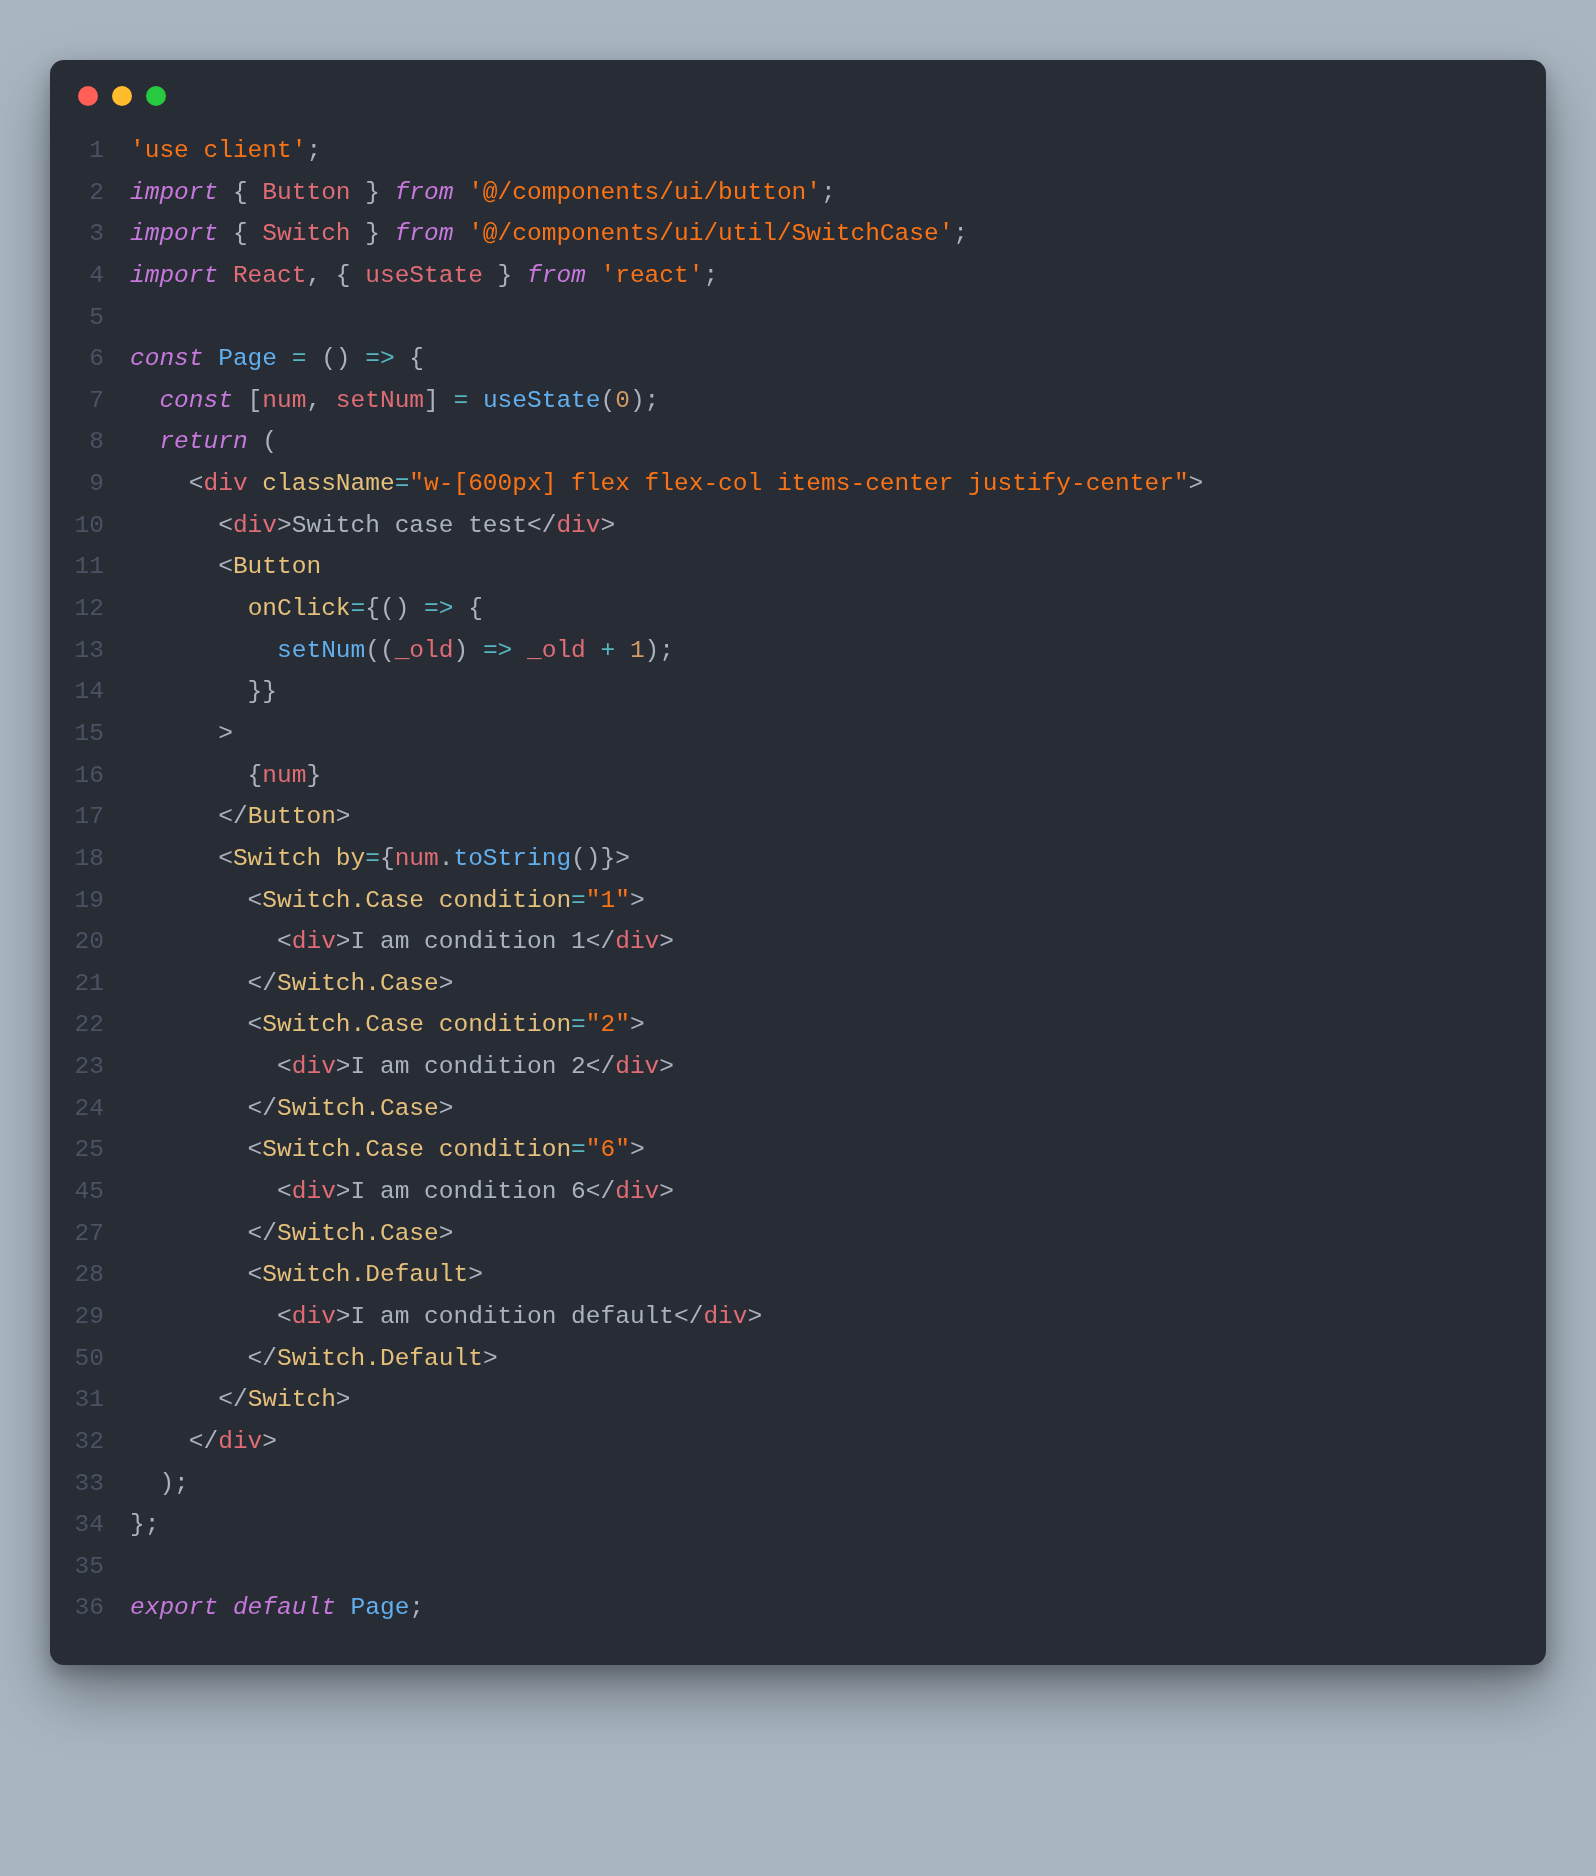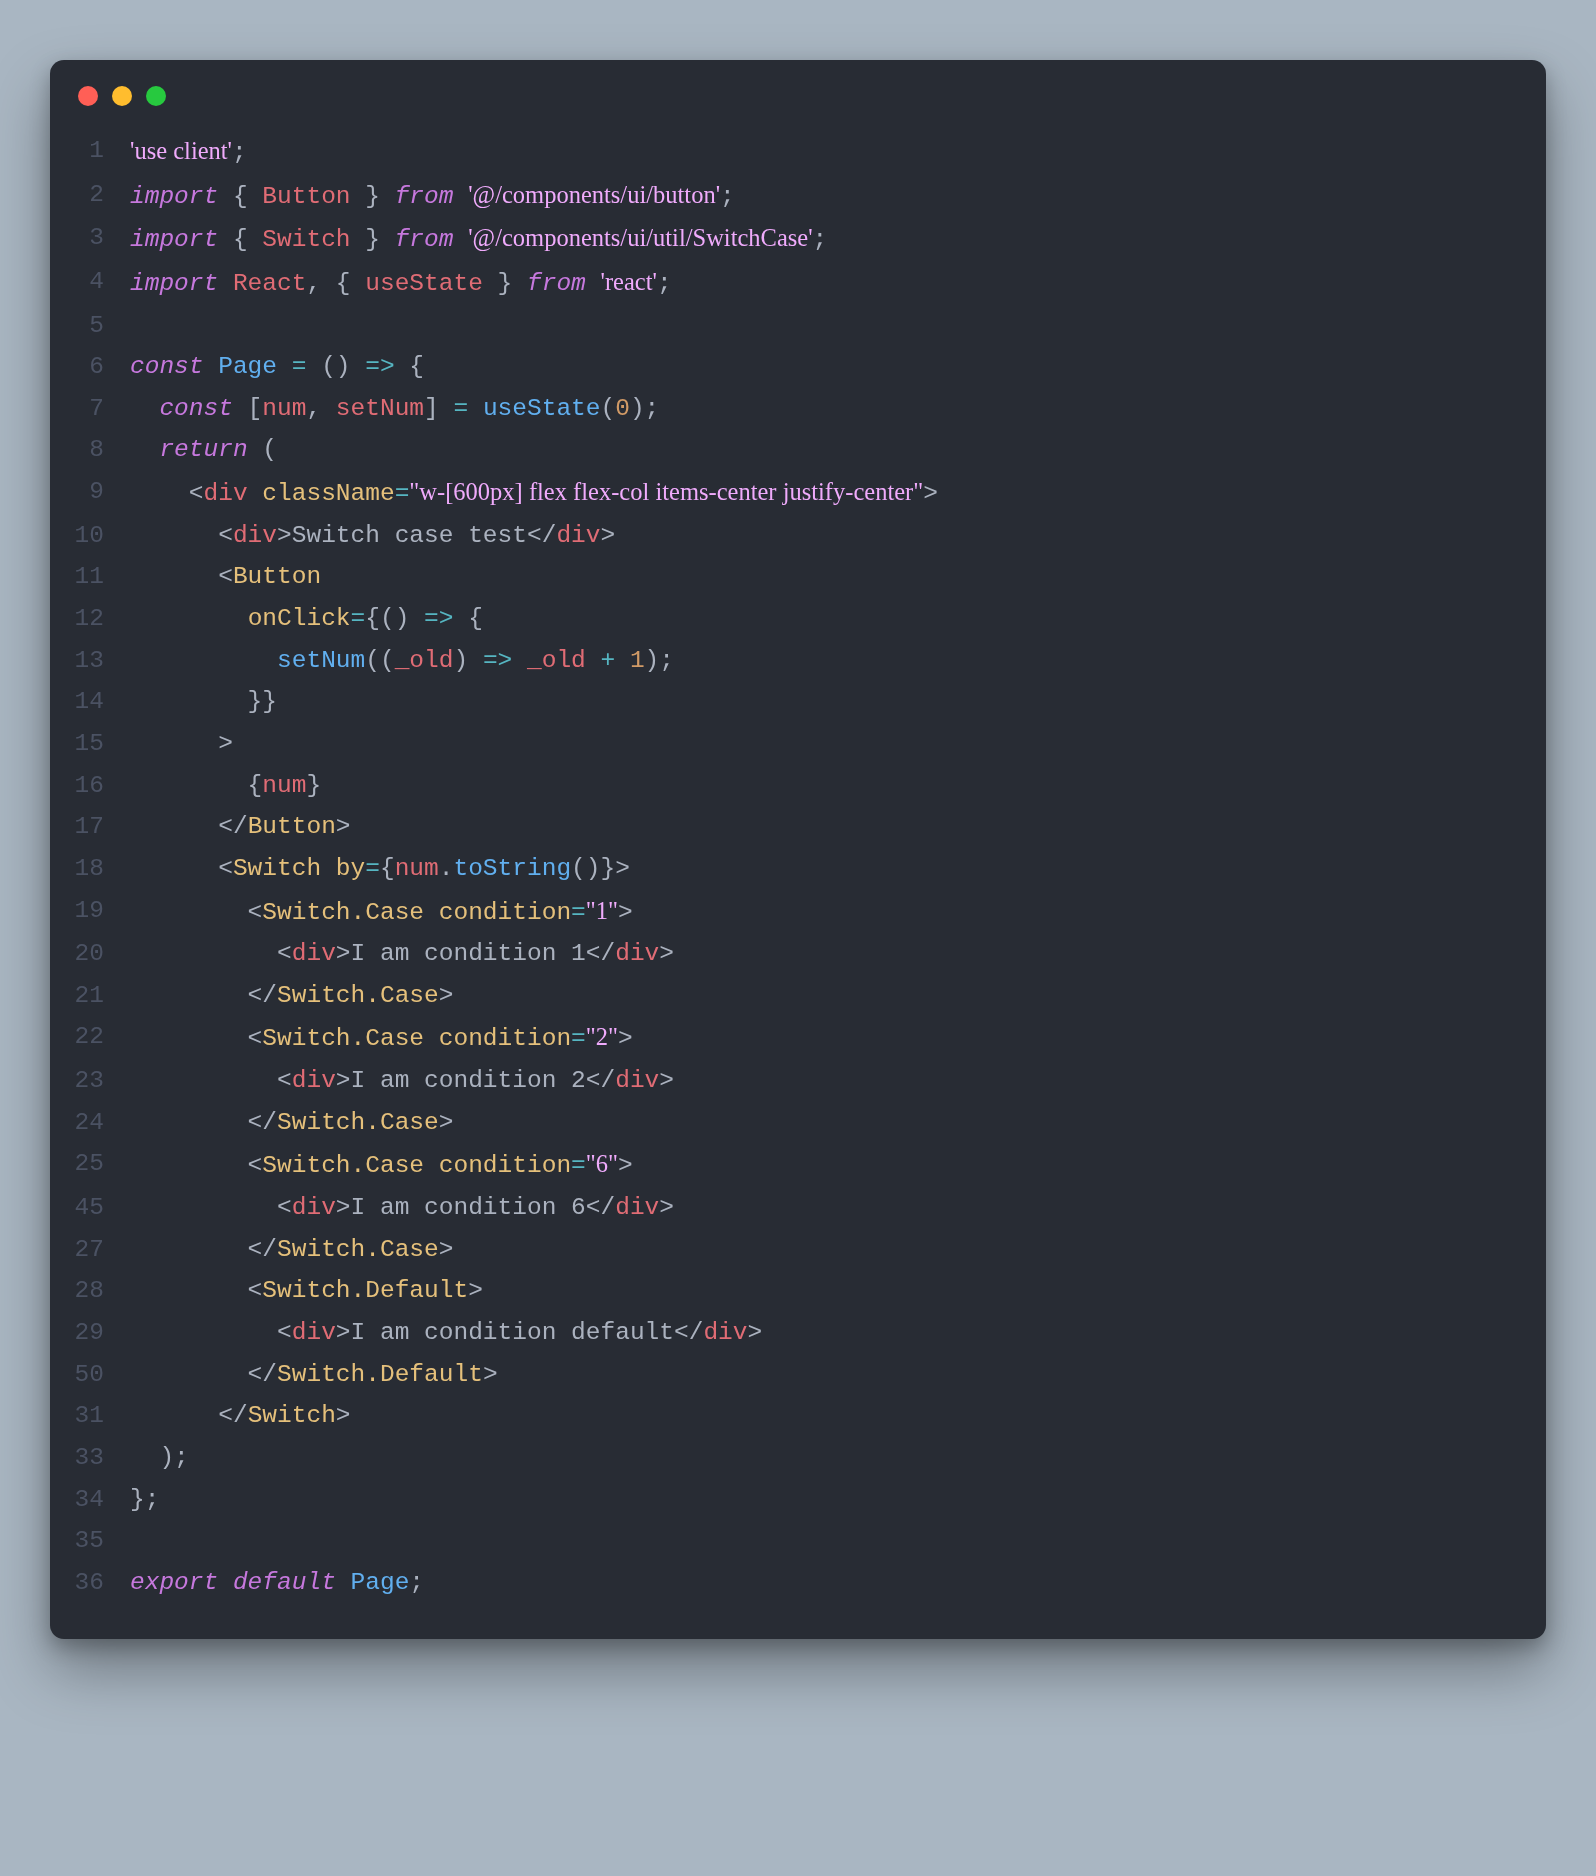--- a/index.html
+++ b/index.html
@@ -47,21 +47,21 @@
     padding-right: 26px;
     user-select: none;
   }
   .code { color: #abb2bf; }
 
   
   .tok-kw     { color: #c678dd; font-style: italic; } 
   .tok-red    { color: #e06c75; } 
   .tok-blue   { color: #61afef; } 
   .tok-yellow { color: #e5c07b; } 
-  .tok-green  { color: #f0abfc; font-family: Liberation Serif, serif; } 
+  .tok-green  { color: #f97316; } 
   .tok-orange { color: #d19a66; } 
   .tok-cyan   { color: #56b6c2; } 
   .tok-grey   { color: #abb2bf; } 
 </style>
 </head>
 <body>
 
 <div class="window">
   <div class="titlebar">
     <div class="dot red"></div>
@@ -93,18 +93,19 @@
       <div class="line"><span class="gutter">22</span><span class="code"><span class="tok-grey">        &lt;</span><span class="tok-yellow">Switch.Case</span><span class="tok-grey"> </span><span class="tok-yellow">condition</span><span class="tok-cyan">=</span><span class="tok-green">"2"</span><span class="tok-grey">&gt;</span></span></div>
       <div class="line"><span class="gutter">23</span><span class="code"><span class="tok-grey">          &lt;</span><span class="tok-red">div</span><span class="tok-grey">&gt;I am condition 2&lt;/</span><span class="tok-red">div</span><span class="tok-grey">&gt;</span></span></div>
       <div class="line"><span class="gutter">24</span><span class="code"><span class="tok-grey">        &lt;/</span><span class="tok-yellow">Switch.Case</span><span class="tok-grey">&gt;</span></span></div>
       <div class="line"><span class="gutter">25</span><span class="code"><span class="tok-grey">        &lt;</span><span class="tok-yellow">Switch.Case</span><span class="tok-grey"> </span><span class="tok-yellow">condition</span><span class="tok-cyan">=</span><span class="tok-green">"6"</span><span class="tok-grey">&gt;</span></span></div>
       <div class="line"><span class="gutter">45</span><span class="code"><span class="tok-grey">          &lt;</span><span class="tok-red">div</span><span class="tok-grey">&gt;I am condition 6&lt;/</span><span class="tok-red">div</span><span class="tok-grey">&gt;</span></span></div>
       <div class="line"><span class="gutter">27</span><span class="code"><span class="tok-grey">        &lt;/</span><span class="tok-yellow">Switch.Case</span><span class="tok-grey">&gt;</span></span></div>
       <div class="line"><span class="gutter">28</span><span class="code"><span class="tok-grey">        &lt;</span><span class="tok-yellow">Switch.Default</span><span class="tok-grey">&gt;</span></span></div>
       <div class="line"><span class="gutter">29</span><span class="code"><span class="tok-grey">          &lt;</span><span class="tok-red">div</span><span class="tok-grey">&gt;I am condition default&lt;/</span><span class="tok-red">div</span><span class="tok-grey">&gt;</span></span></div>
       <div class="line"><span class="gutter">50</span><span class="code"><span class="tok-grey">        &lt;/</span><span class="tok-yellow">Switch.Default</span><span class="tok-grey">&gt;</span></span></div>
       <div class="line"><span class="gutter">31</span><span class="code"><span class="tok-grey">      &lt;/</span><span class="tok-yellow">Switch</span><span class="tok-grey">&gt;</span></span></div>
+      <div class="line"><span class="gutter">32</span><span class="code"><span class="tok-grey">    &lt;/</span><span class="tok-red">div</span><span class="tok-grey">&gt;</span></span></div>
       <div class="line"><span class="gutter">33</span><span class="code"><span class="tok-grey">  );</span></span></div>
       <div class="line"><span class="gutter">34</span><span class="code"><span class="tok-grey">};</span></span></div>
       <div class="line"><span class="gutter">35</span><span class="code"><span class="tok-grey"></span></span></div>
       <div class="line"><span class="gutter">36</span><span class="code"><span class="tok-kw">export</span><span class="tok-grey"> </span><span class="tok-kw">default</span><span class="tok-grey"> </span><span class="tok-blue">Page</span><span class="tok-grey">;</span></span></div>
     </div>
 </div>
 
 </body></html>

